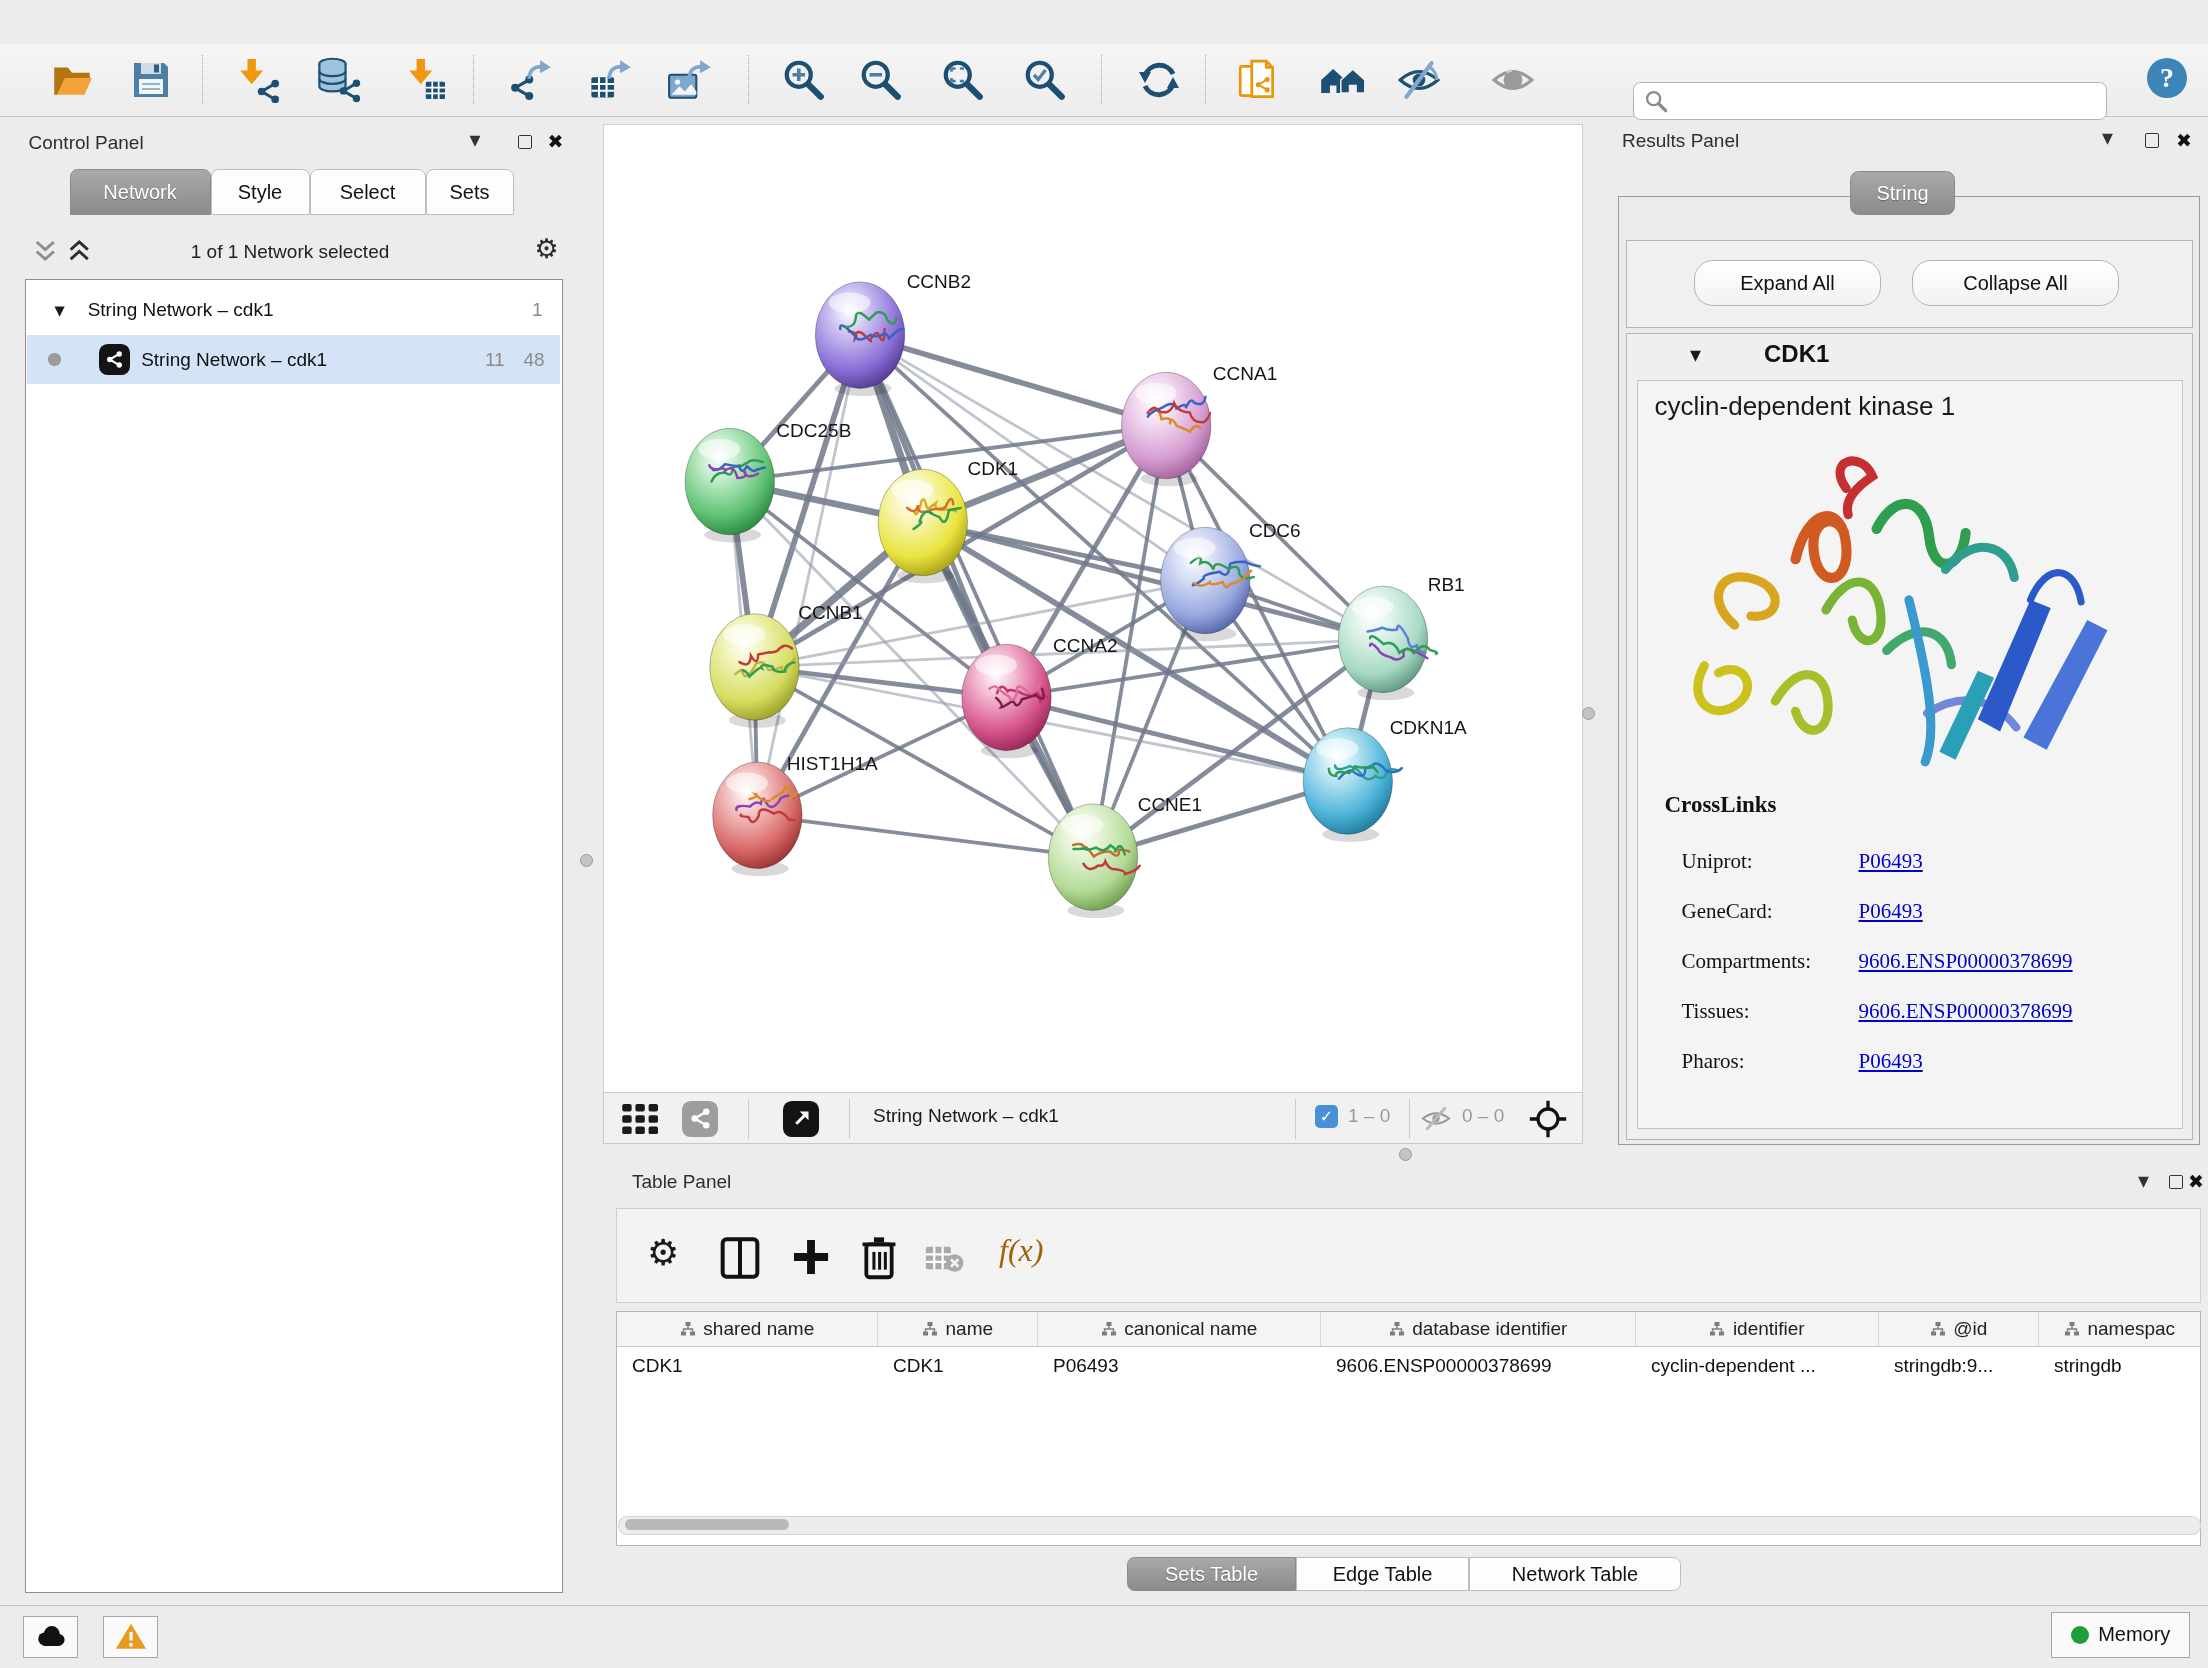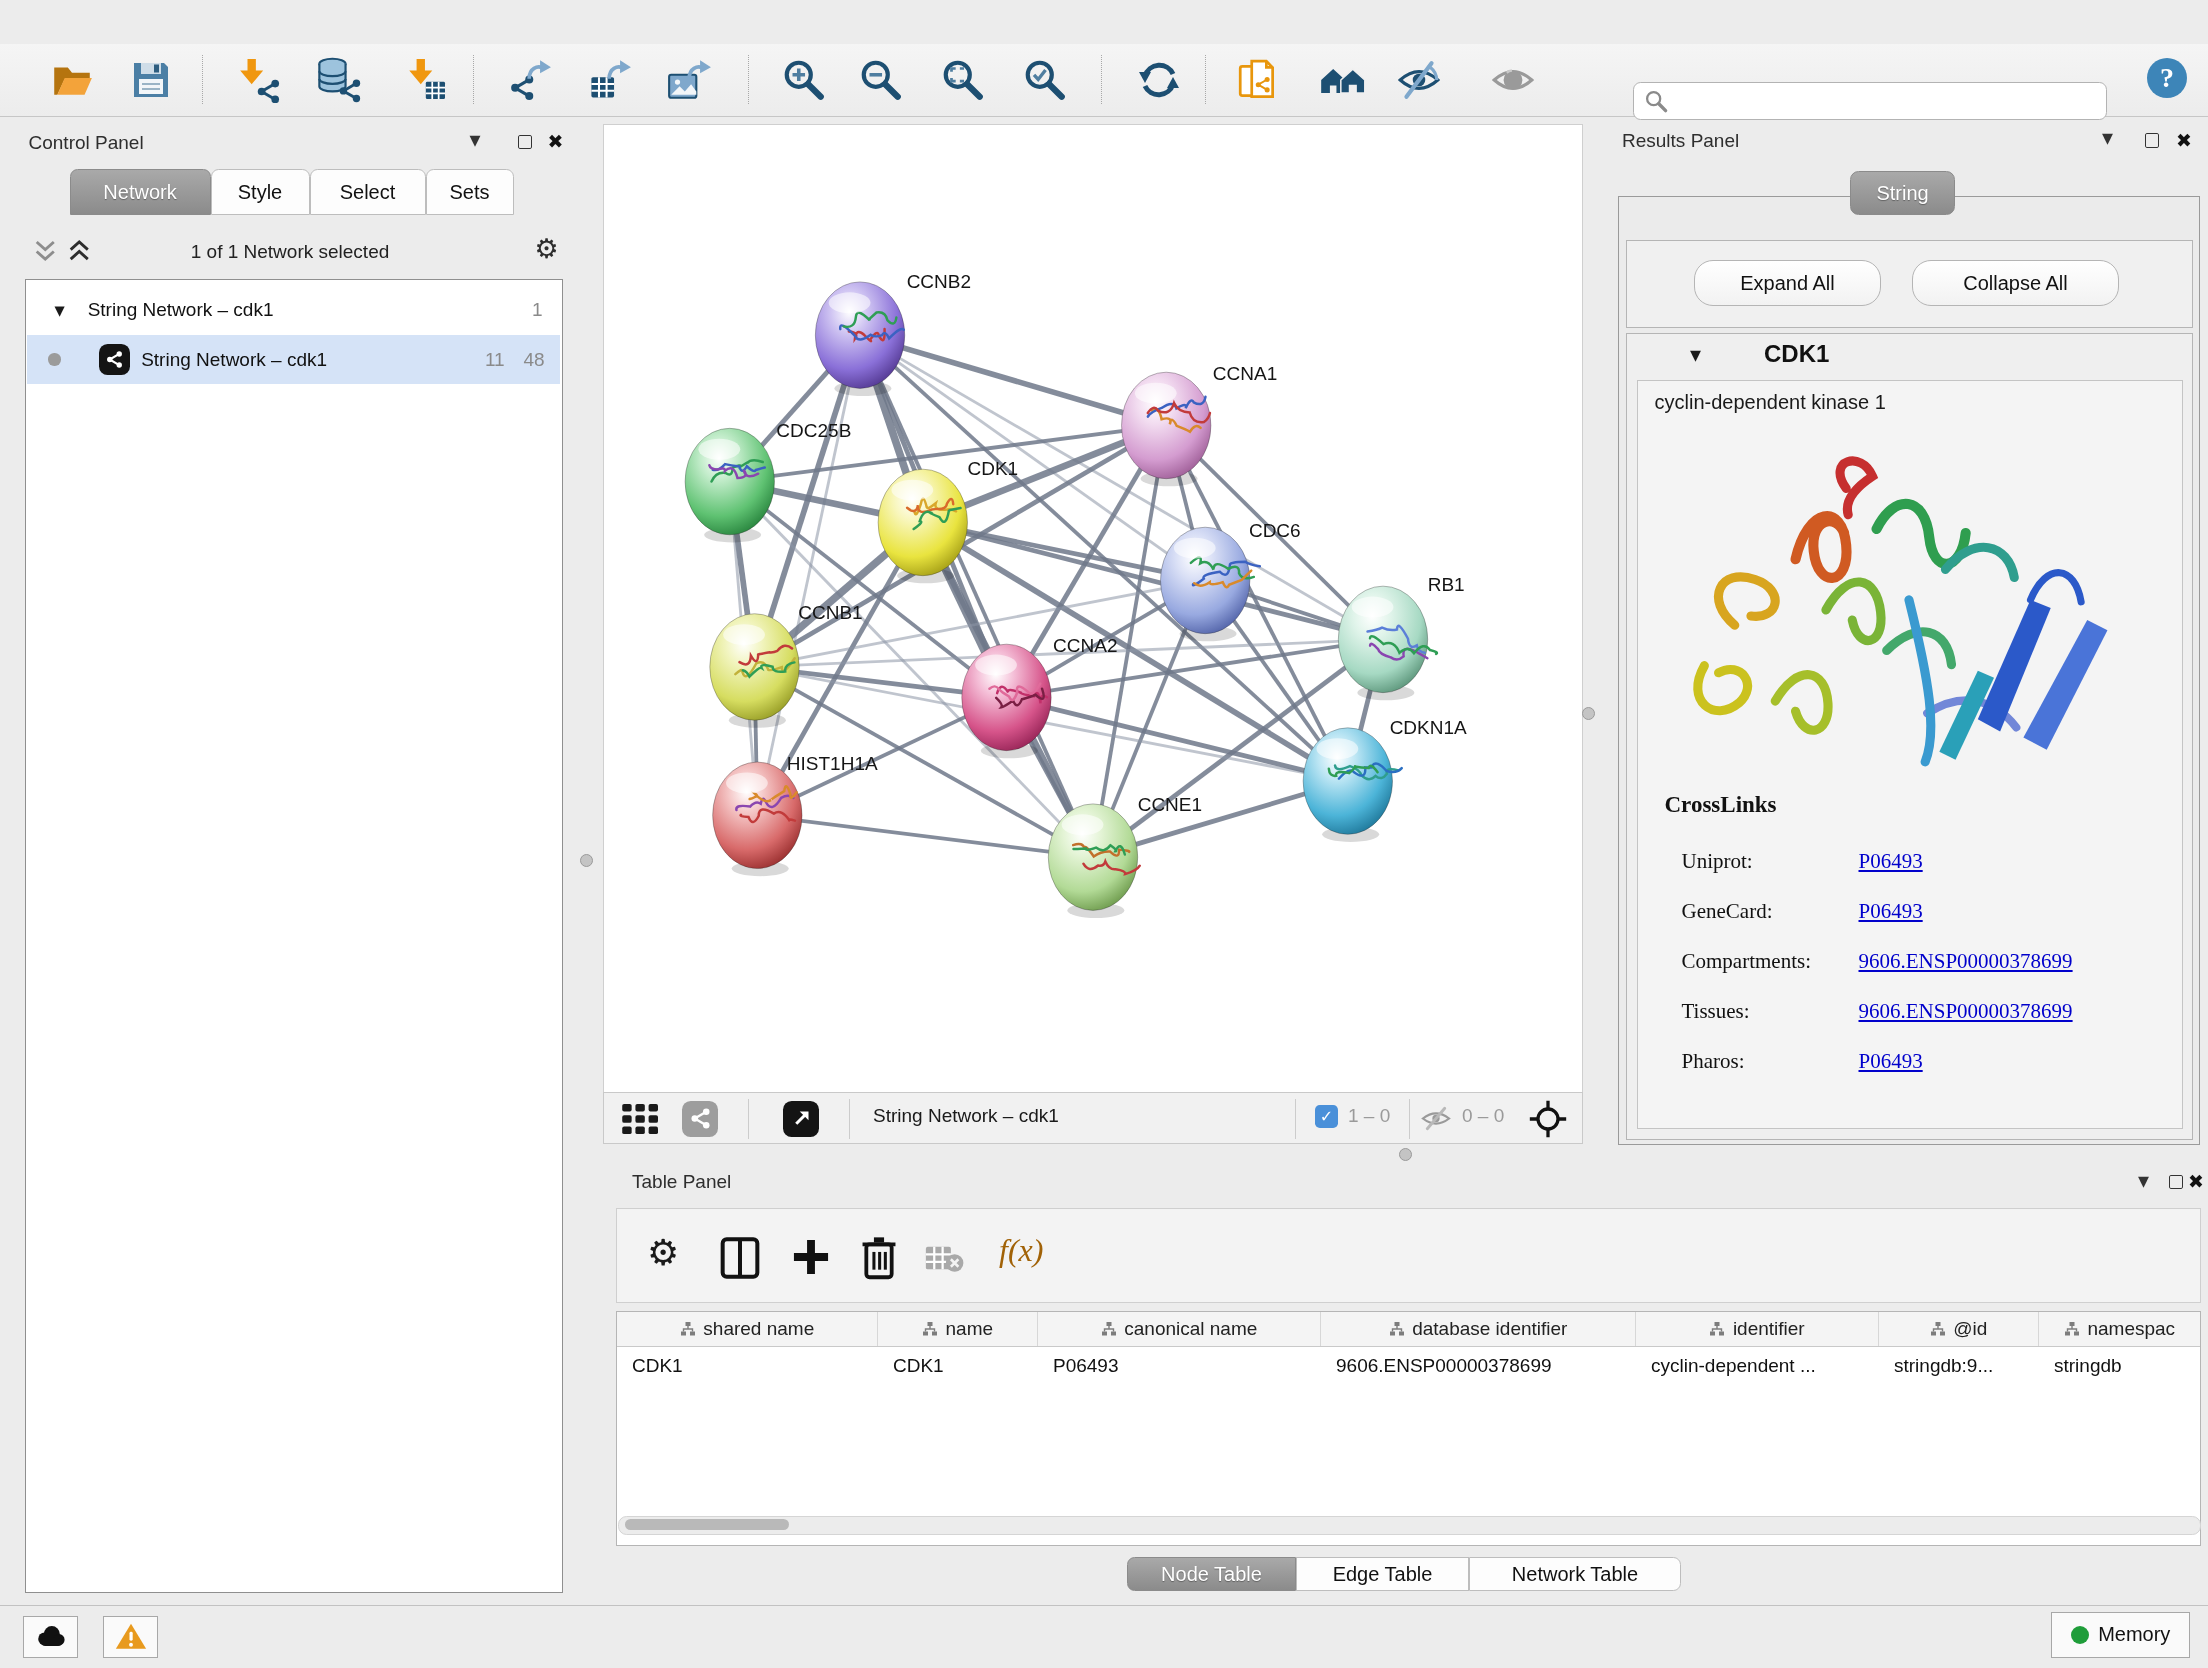--- a/index.html
+++ b/index.html
@@ -586,21 +586,21 @@
         </div>
       <div class="btn abs" style="left:285px;top:19px;width:205px;height:44px">
           <span>Collapse All</span>
         </div>
     </div>
 
     <div class="abs" style="left:19px;top:214px;width:567px;height:807px;background:#efefef;border:1px solid #b5b5b5;box-sizing:border-box">
       <span class="abs" style="left:63px;top:13.3px;font-family:'DejaVu Sans',sans-serif;font-size:14.3px;color:#1a1a1a">▼</span>
       <span class="abs" style="left:137px;top:5.7px;font-size:24px;font-weight:bold;color:#111">CDK1</span>
       <div class="abs" style="left:9.5px;top:46px;width:546px;height:749px;background:#f4f4f4;border:1px solid #c4c4c4;box-sizing:border-box">
-        <span class="abs" style="left:17px;top:9.5px;font-size:20px;color:#1a1a1a">cyclin-dependent kinase 1</span>
+        <span class="abs" style="left:17px;top:9.5px;font-size:26px;color:#1a1a1a">cyclin-dependent kinase 1</span>
 
         <svg class="abs" style="left:36px;top:57px" width="476" height="354" viewBox="0 0 470 330">
           <g fill="none" stroke-linecap="round">
             <path d="M170 40 C150 12 185 2 196 28 C178 40 168 52 172 66" stroke="#c62f2f" stroke-width="9"></path>
             <path d="M120 110 C132 58 166 54 170 96 C174 136 142 140 138 102 C134 70 160 64 168 84" stroke="#d05a22" stroke-width="10"></path>
             <path d="M60 175 C30 150 45 118 80 130 C110 140 104 170 76 166" stroke="#d8a51f" stroke-width="9"></path>
             <path d="M30 215 C10 250 40 272 64 252 C84 234 66 210 44 222" stroke="#cbc21e" stroke-width="9"></path>
             <path d="M100 250 C122 212 150 218 152 252 C154 284 128 288 120 260" stroke="#a6bf2a" stroke-width="9"></path>
             <path d="M150 160 C172 120 200 126 204 162 C208 196 182 200 176 170" stroke="#7ab437" stroke-width="9"></path>
             <path d="M200 80 C218 44 248 48 252 88 C256 126 284 122 288 84" stroke="#2f9e4f" stroke-width="10"></path>
@@ -730,21 +730,21 @@
         <div class="nt-cell" style="width: 243px;">cyclin-dependent ...</div>
         <div class="nt-cell" style="width: 160px;">stringdb:9...</div>
         <div class="nt-cell" style="width: 162px;">stringdb</div>
       </div>
   </div>
   <div class="abs hscroll-track" style="left:618px;top:1516px;width:1581px;height:17px">
     <div class="hscroll-thumb" style="position:absolute;left:5.7px;top:1.9px;width:164px;height:11.4px"></div>
   </div>
 
   <div class="abs tab sel" style="left:1127px;top:1557px;width:169px;height:34px;border-radius:7.6px 0 0 7.6px">
-      <span>Node Table</span>
+      <span>Sets Table</span>
     </div>
   <div class="abs tab" style="left:1296px;top:1557px;width:173px;height:34px">
       <span>Edge Table</span>
     </div>
   <div class="abs tab" style="left:1469px;top:1557px;width:212px;height:34px;border-radius:0 7.6px 7.6px 0">
       <span>Network Table</span>
     </div>
 
   <div class="abs" id="bottombar">
     <div class="abs bb-btn" style="left:23px">

